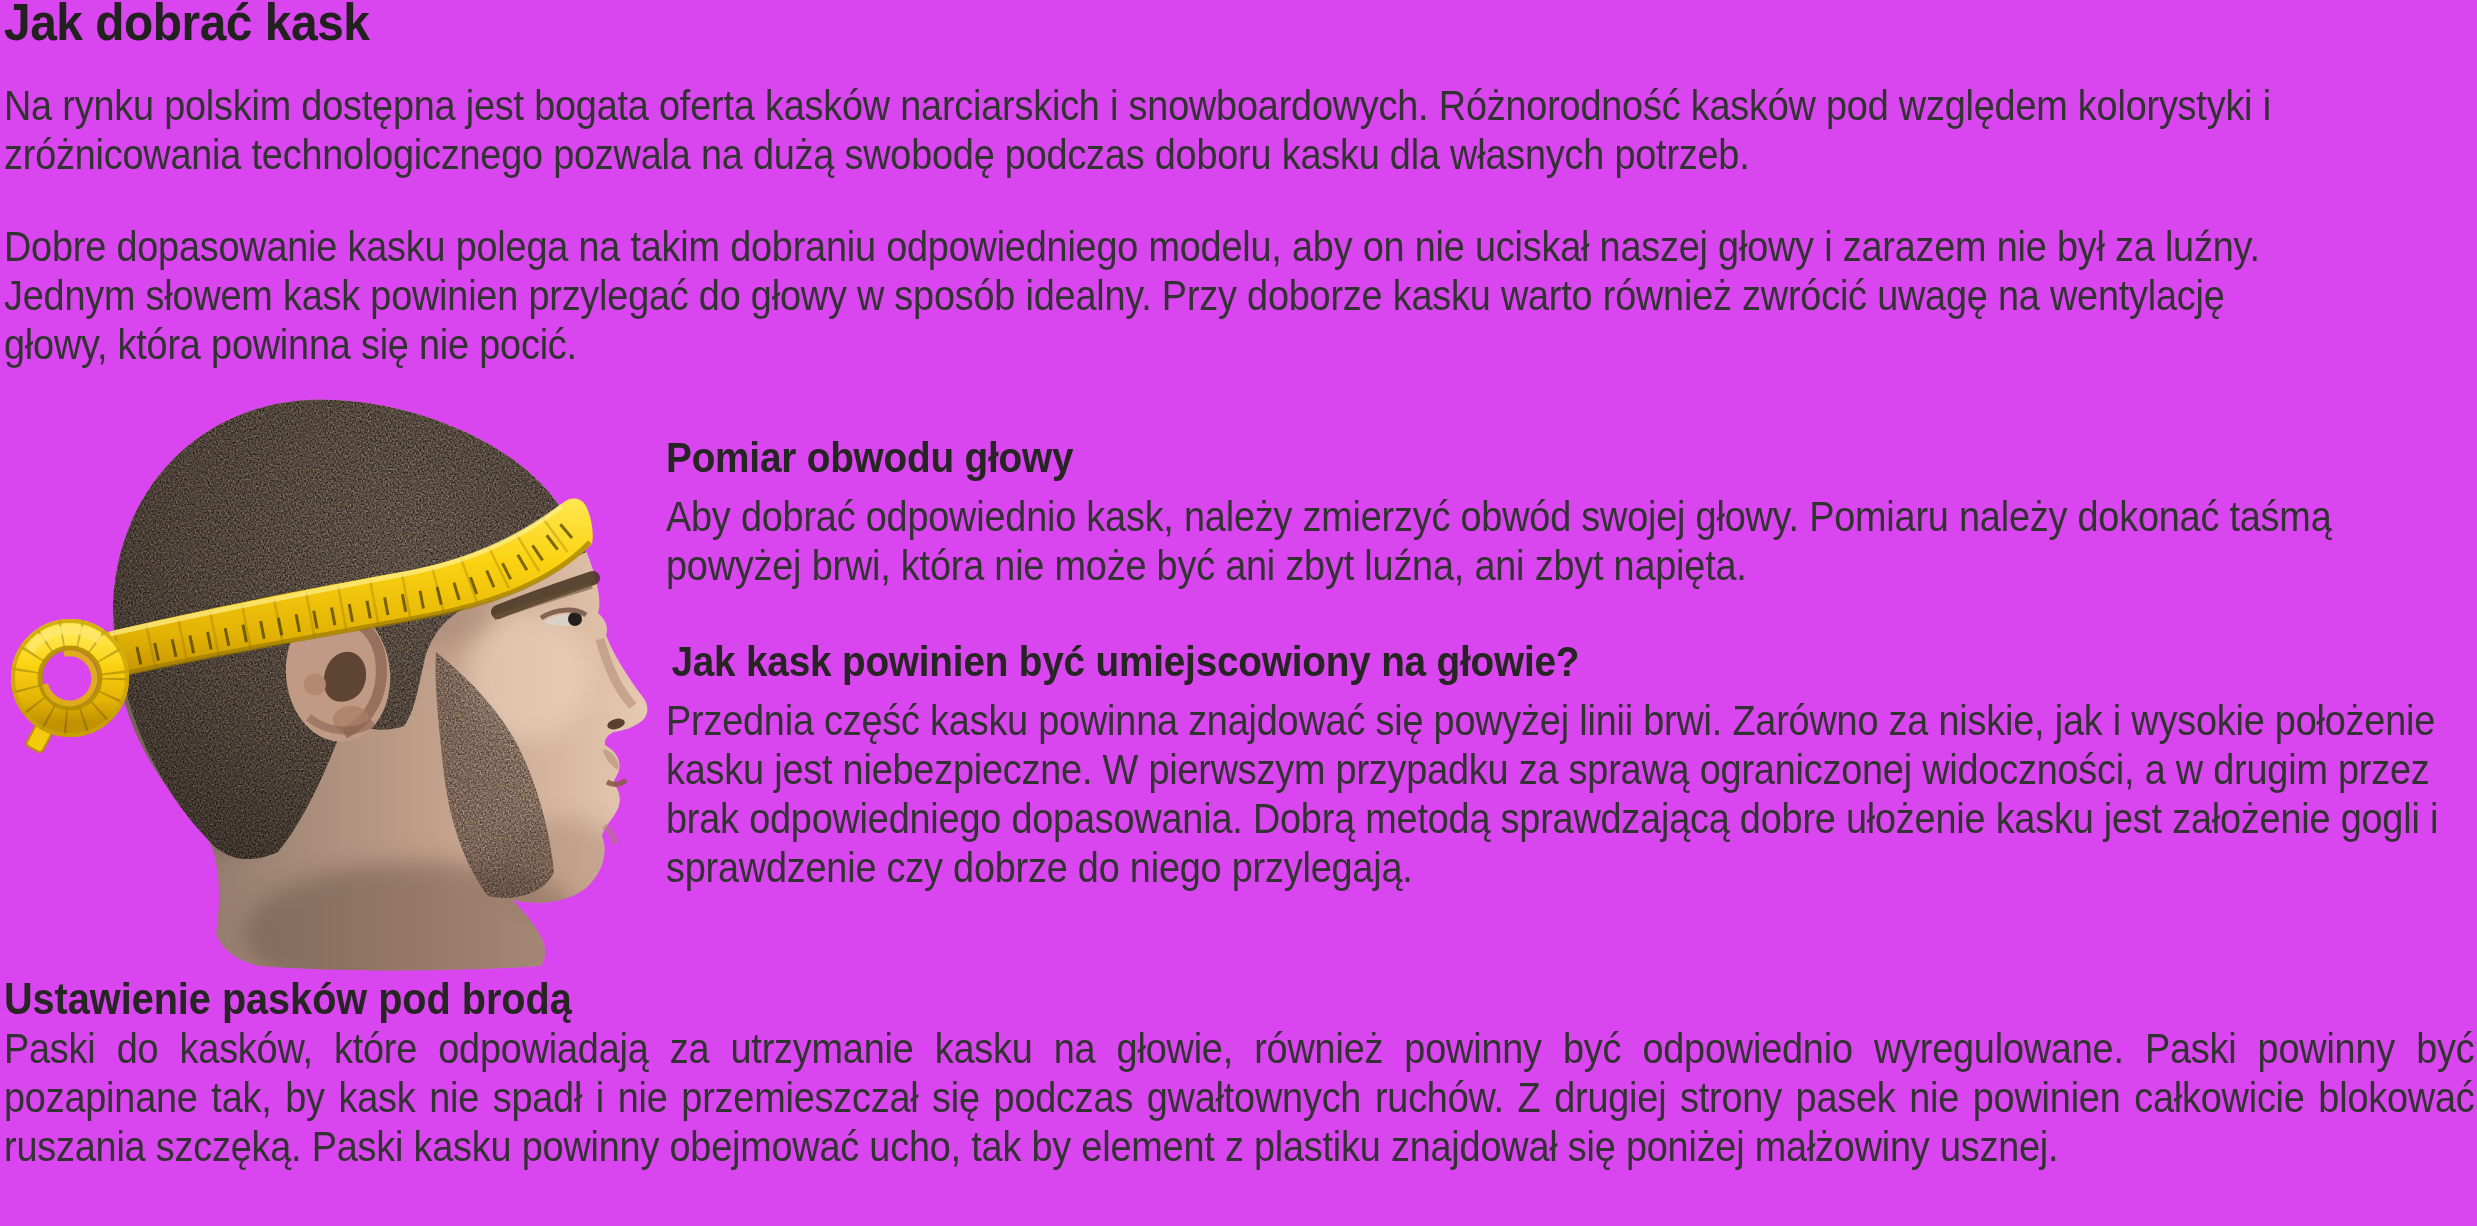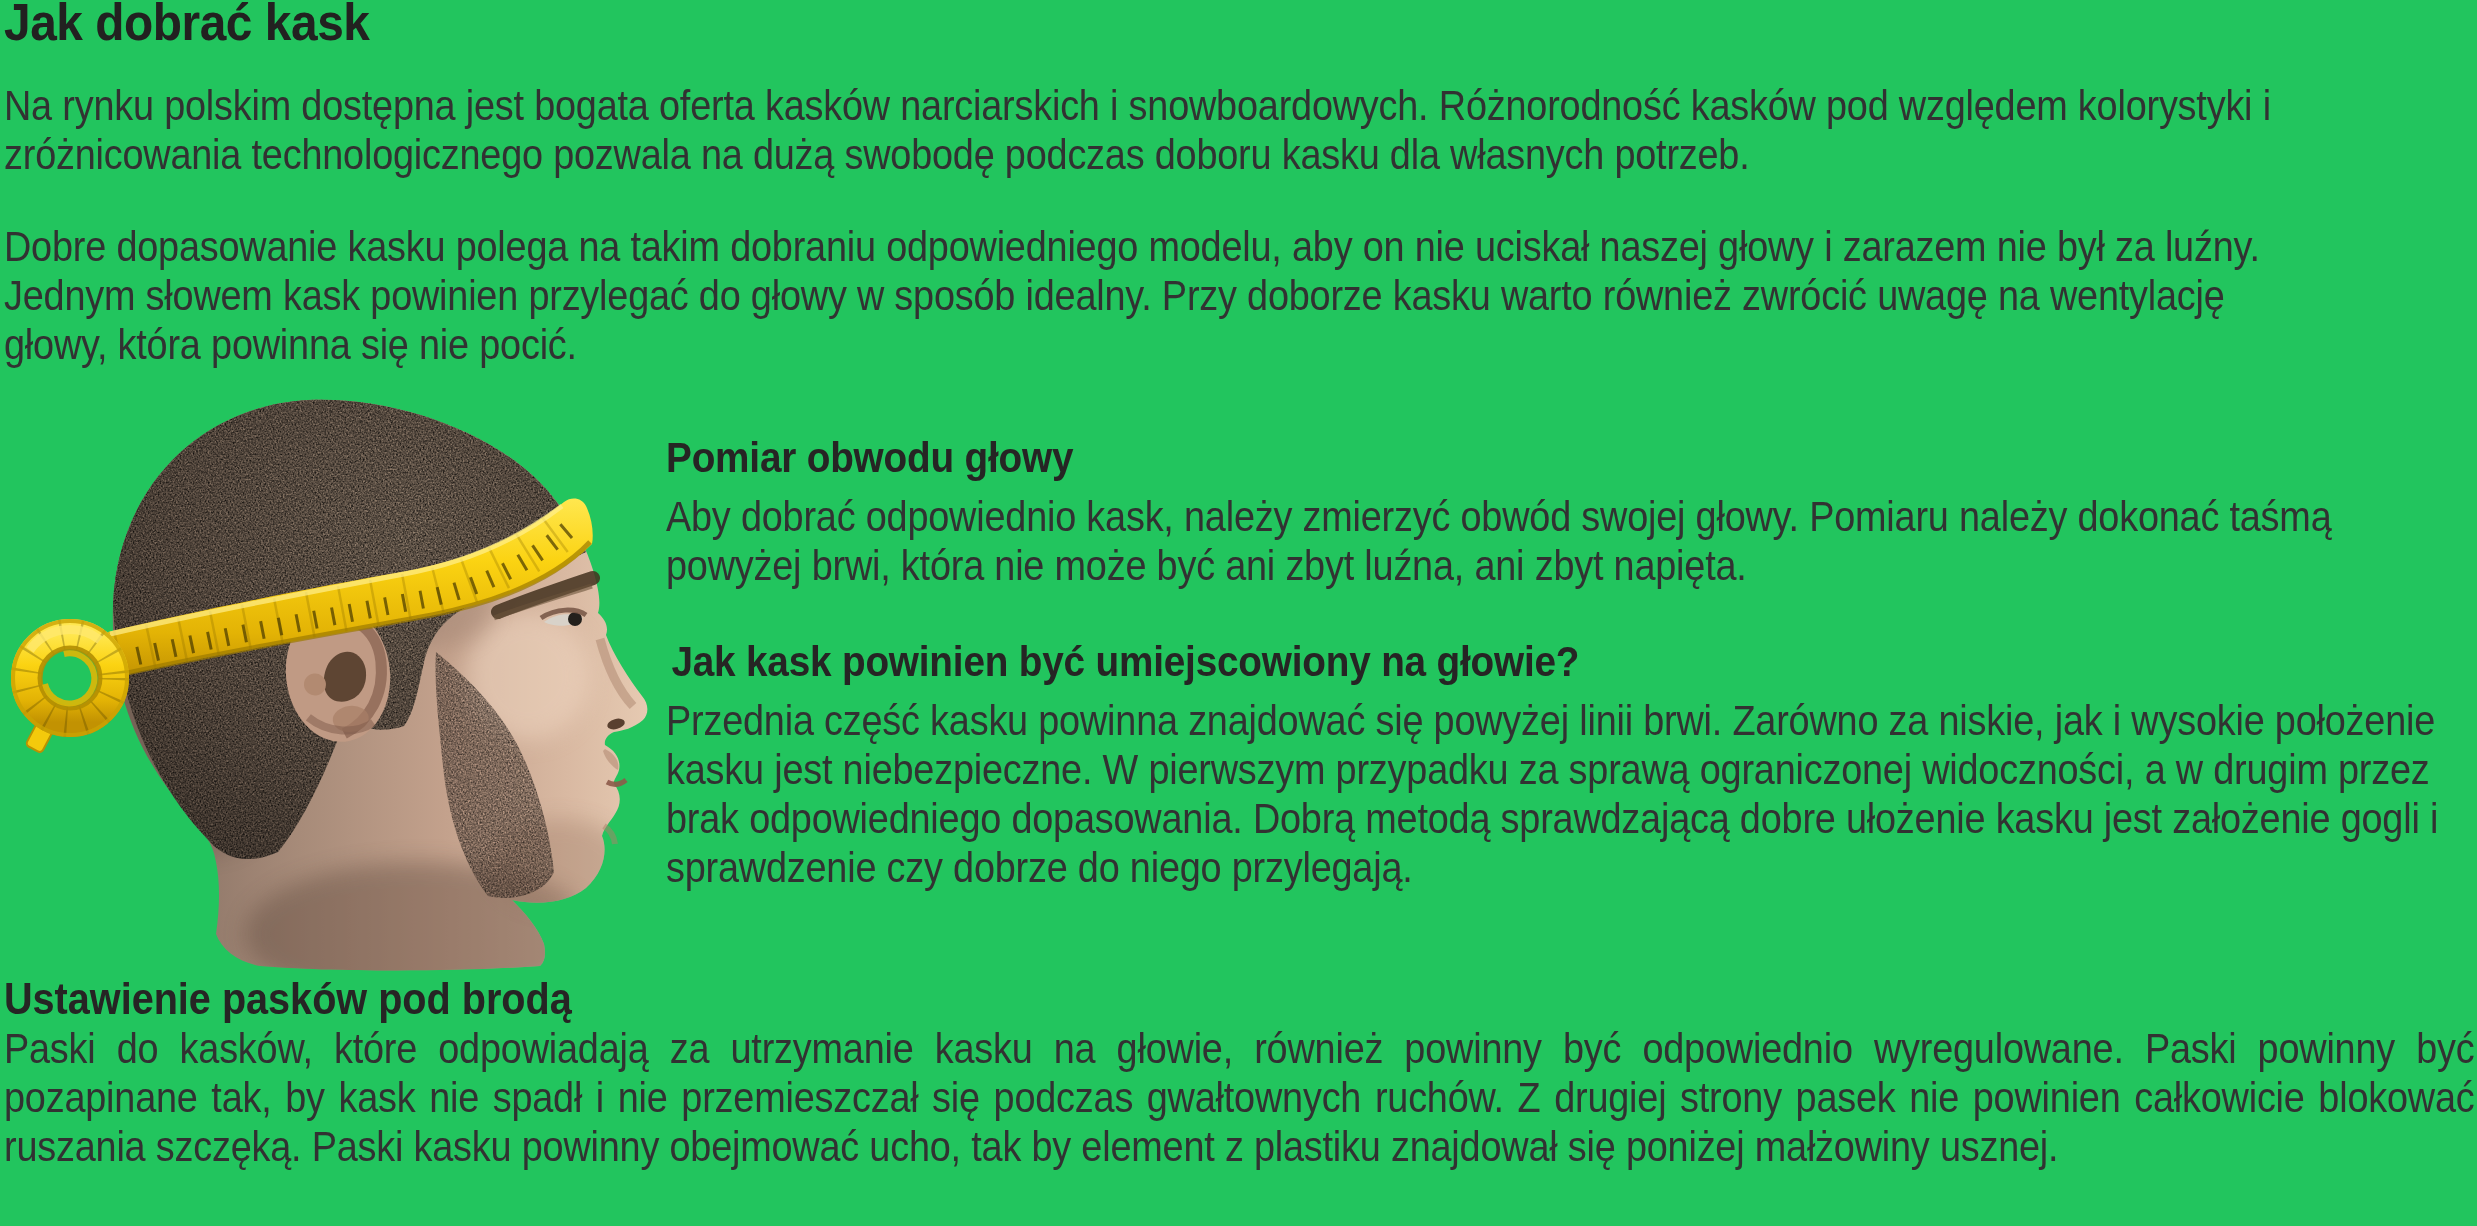--- a/index.html
+++ b/index.html
@@ -1,19 +1,19 @@
 <!DOCTYPE html>
 <html><head>
 <meta charset="utf-8">
 <style>
   html,body{margin:0;padding:0;background:#ffffff;}
   .page{
     position:relative;
     width:2477px;height:1226px;
-    background:#22c55e;
+    background:#d946ef;
     overflow:hidden;
     font-family:"Liberation Sans","DejaVu Sans",sans-serif;
     color:#323232;
   }
   .condensed{transform:scaleX(0.9);transform-origin:0 0;}
   h1.title{
     position:absolute;left:4px;top:-8px;margin:0;
     font-size:52px;line-height:60px;font-weight:bold;color:#222120;
     letter-spacing:-0.5px;
     transform:scaleX(0.92);transform-origin:0 0;

